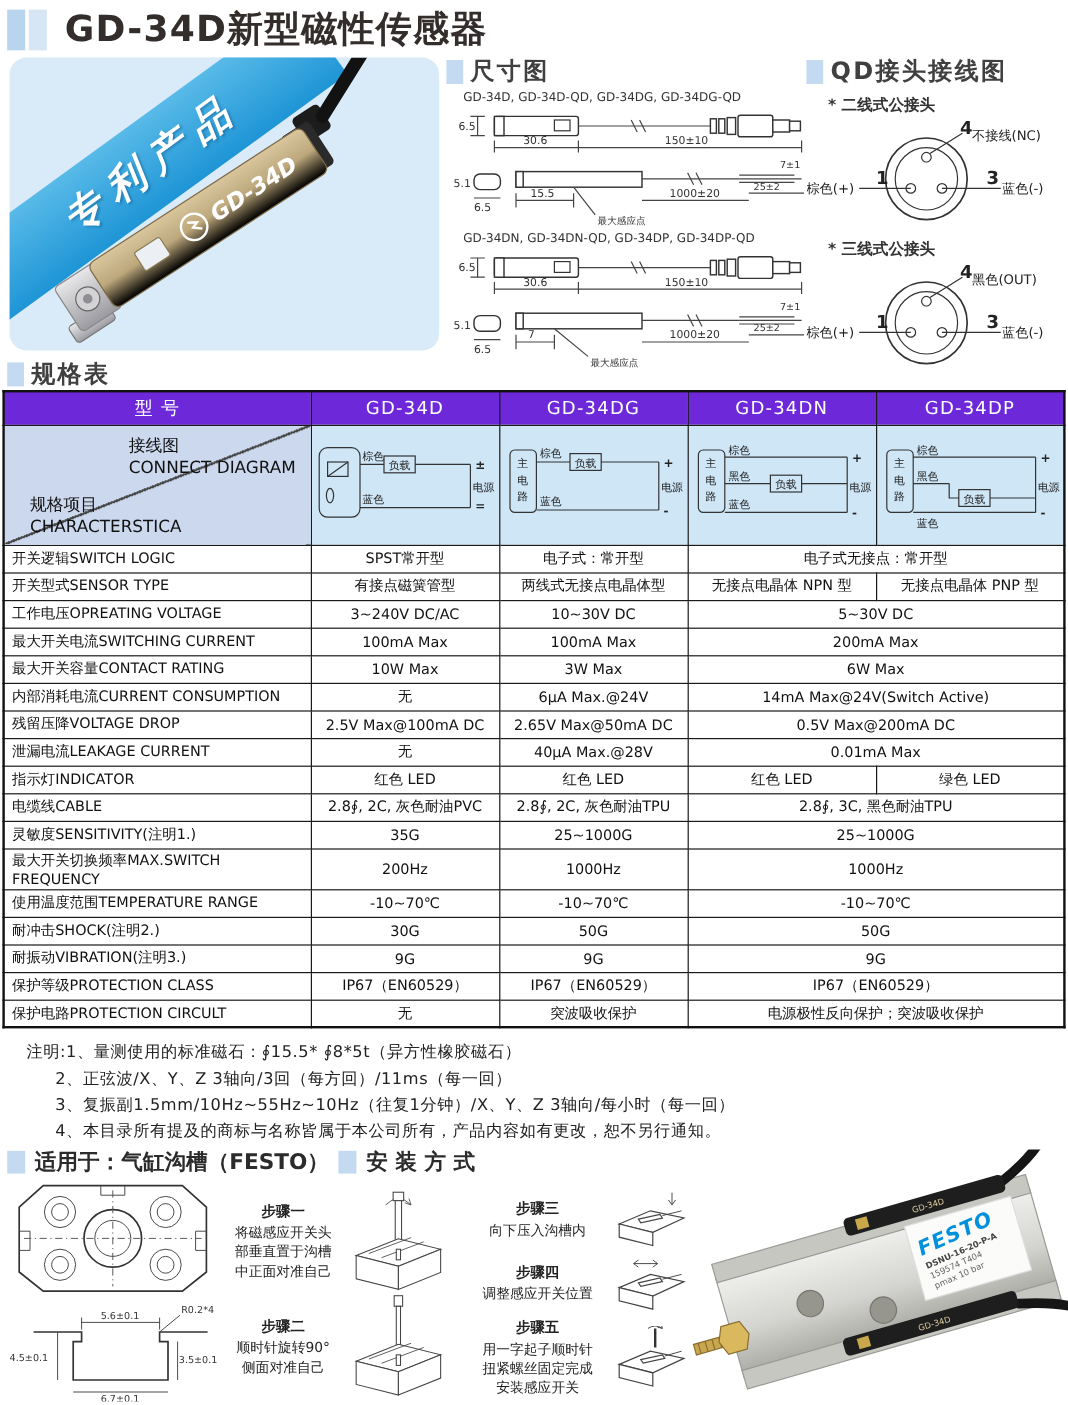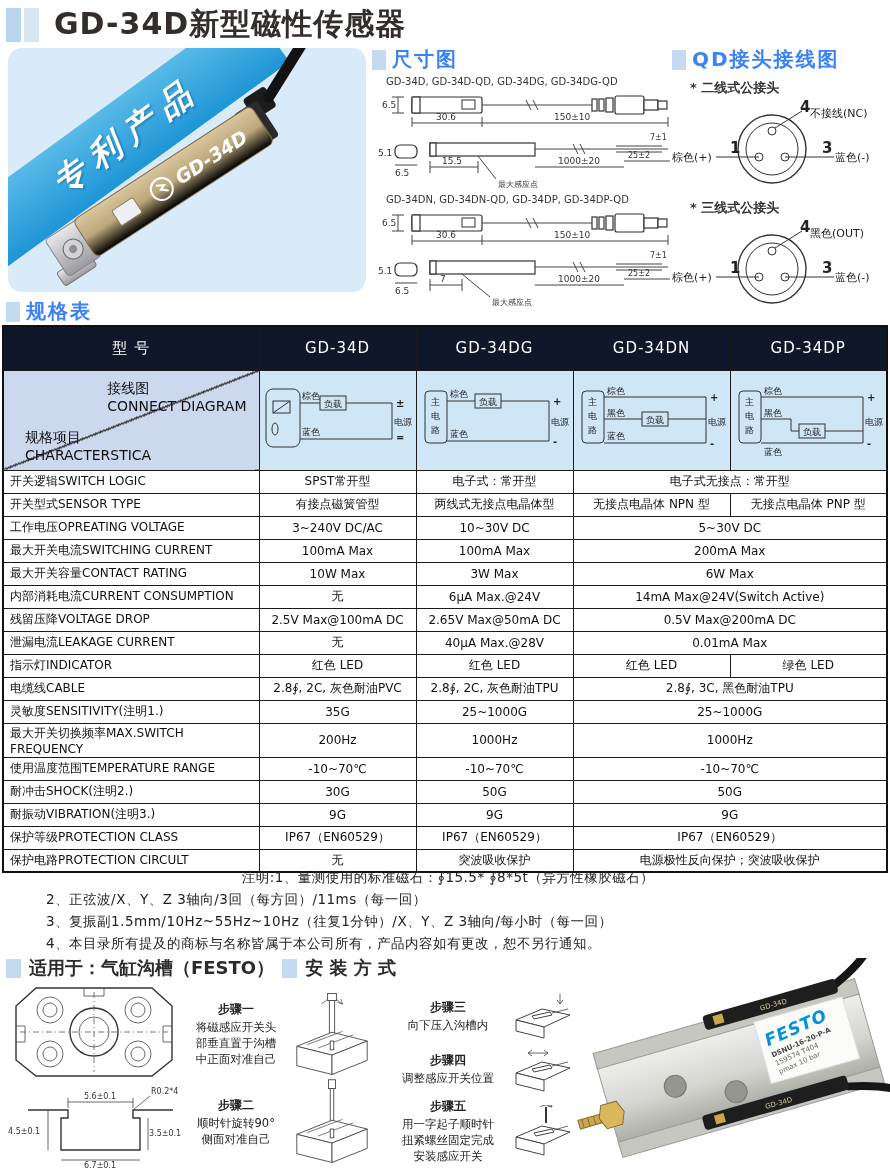--- a/index.html
+++ b/index.html
@@ -15,58 +15,58 @@
 
   
   .top { position:absolute; left:8px; top:46px; width:882px; height:250px; }
   .photo-panel { position:absolute; left:0; top:2px; width:358px; height:244px; background:#d9eaf8; border-radius:14px; overflow:hidden; }
   .banner { position:absolute; left:-58px; top:52px; width:352px; height:72px; background:linear-gradient(180deg,#5fbdе9 0%,#47b1e6 30%,#1e95d6 100%); background:linear-gradient(180deg,#58bae8,#1e95d6); transform:rotate(-36deg); display:flex; align-items:center; justify-content:center; }
   .banner span { color:#fff; font-size:33px; font-weight:bold; font-style:italic; letter-spacing:10px; text-shadow:1px 2px 2px rgba(0,60,110,.35); }
   .sensor-svg { position:absolute; left:0; top:0; }
 
   .sec-head { display:flex; align-items:center; gap:6px; }
   .sq-sm { width:14px; height:20px; background:#c3daf0; flex:0 0 auto; }
-  .sec-head .t { font-size:20px; font-weight:bold; color:#3b82f6; letter-spacing:2px; }
+  .sec-head .t { font-size:20px; font-weight:bold; color:#404040; letter-spacing:2px; }
 
   .dims-panel { position:absolute; left:364px; top:0; width:300px; }
   .models-line { font-size:10px; color:#333; margin:3px 0 0 14px; letter-spacing:0; white-space:nowrap; }
   .dims-panel svg { display:block; margin-left:6px; }
   .dim-txt { font-size:9px; fill:#333; }
   .dim-sm { font-size:8px; fill:#333; }
   .dln { stroke:#444; stroke-width:1; fill:none; }
   .dbody { stroke:#333; stroke-width:1.2; fill:#fff; }
 
   .qd-panel { position:absolute; left:664px; top:0; width:226px; }
   .qd-sub { font-size:13px; font-weight:600; color:#333; margin:6px 0 0 18px; }
   .qd-panel svg { display:block; }
   .qd-num { font-size:15px; font-weight:bold; fill:#222; }
   .qd-lbl { font-size:11px; fill:#222; }
 
   
   .spec-head { position:absolute; left:6px; top:298px; }
   table.spec { position:absolute; left:2px; top:325px; width:886px; border-collapse:collapse; table-layout:fixed; }
   table.spec td { border:1px solid #1a1a1a; font-size:12px; text-align:center; vertical-align:middle; padding:1px 2px; color:#111; }
   table.spec { border:2px solid #111; }
-  tr.hdr td { background:#0f172a; color:#fff; height:44px; font-size:15px; letter-spacing:1px; }
+  tr.hdr td { background:#6d28d9; color:#fff; height:28px; font-size:15px; letter-spacing:1px; }
   td.lbl { background:#a9d4f3; text-align:left !important; padding-left:6px !important; }
   tr.datarow td { height:23px; background:#fff; }
   td.diag-label { background:#ccd8ee; position:relative; height:100px; padding:0 !important;
      background-image:linear-gradient(to bottom right, rgba(0,0,0,0) calc(50% - 1px), #444 calc(50% - 1px), #444 calc(50% + 1px), rgba(0,0,0,0) calc(50% + 1px)); }
   .diag-tr { position:absolute; right:12px; top:8px; text-align:left; font-size:14px; line-height:18px; color:#111; }
   .diag-bl { position:absolute; left:8px; bottom:6px; text-align:left; font-size:14px; line-height:18px; color:#111;margin-left:13px; }
   td.wire-cell { background:#cfe6f7; height:100px; padding:0 !important; }
   .wire-svg text { font-size:9px; fill:#222; }
   .wire-svg .sgn { font-size:10px; font-weight:bold; }
   .wire-svg .bx { fill:none; stroke:#333; stroke-width:1; }
   .wire-svg line, .wire-svg path { stroke:#333; stroke-width:1; fill:none; }
 
   
   .notes { position:absolute; left:6px; top:866px; width:880px; }
   .note-line { font-size:13.5px; line-height:22px; color:#222; margin-left:40px; letter-spacing:0.5px; }
-  .note-line:first-child { margin-left:4px;text-align:center; }
+  .note-line:first-child { margin-left:16px; }
 
   
   .foot-head { position:absolute; left:6px; top:956px; display:flex; align-items:center; gap:8px; }
   .foot-head .t { font-size:18px; font-weight:bold; color:#2b2b2b; }
   .foot-head .sq-sm { width:15px; height:19px; }
 
   
   .install { position:absolute; left:8px; top:984px; width:882px; height:184px; display:flex; }
   .draw-col { width:178px; flex:0 0 auto; }
   .draw-col svg { display:block; }

